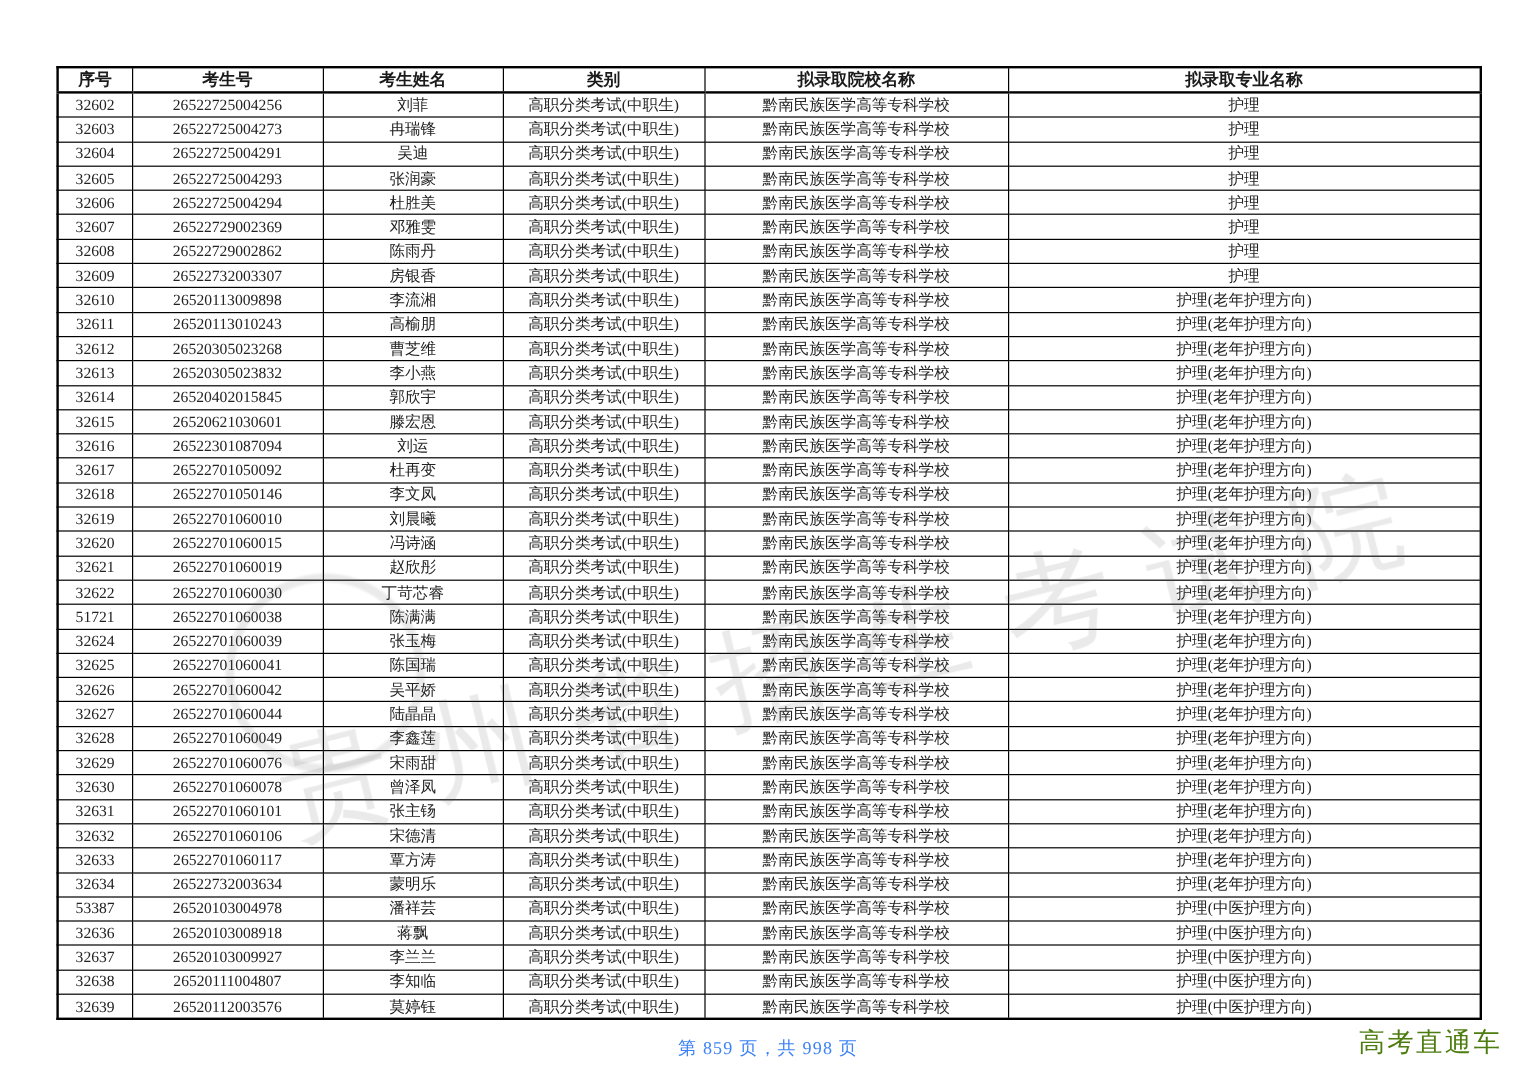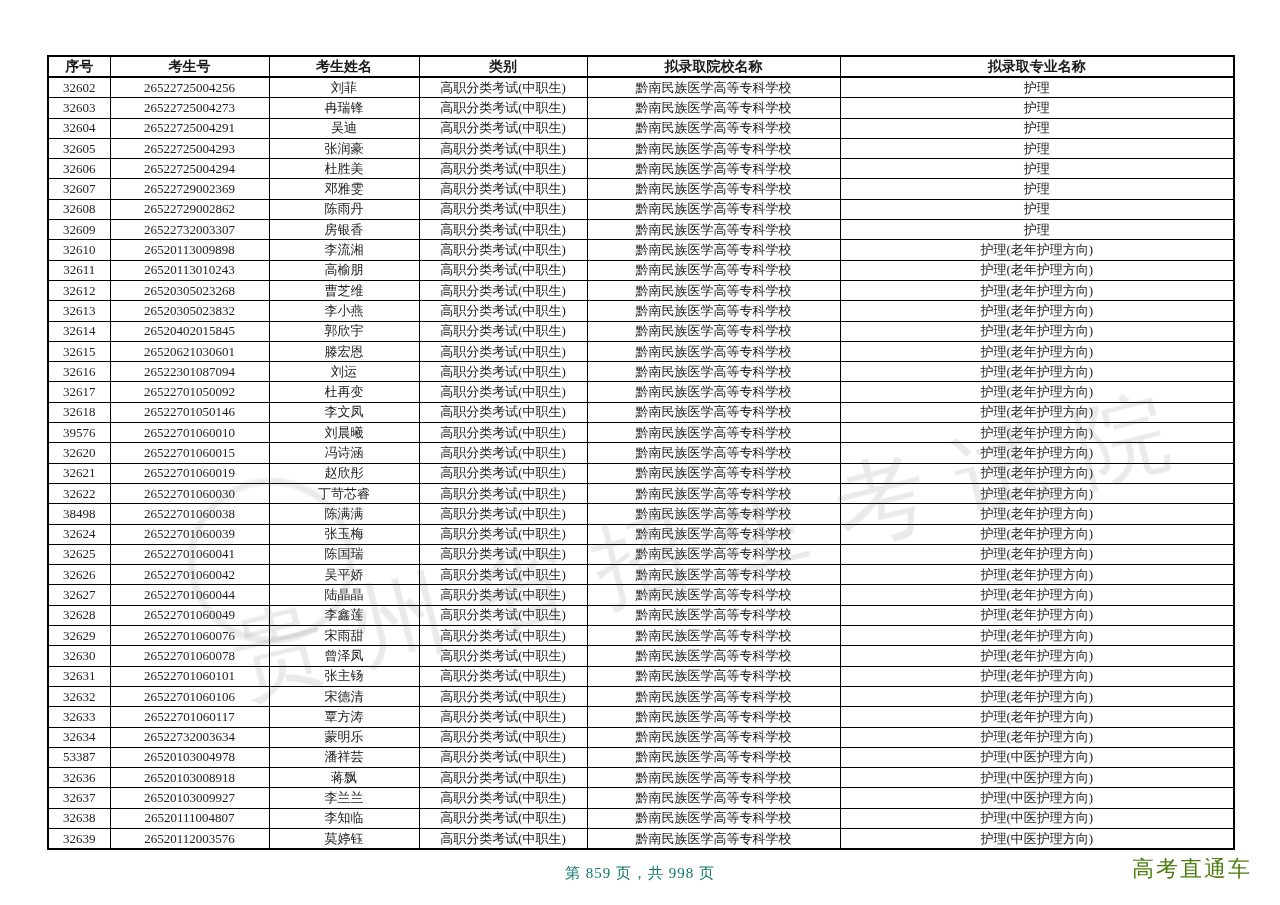--- a/index.html
+++ b/index.html
@@ -50,21 +50,21 @@
   col.c-category{width:168px;}
   col.c-institution{width:253px;}
   col.c-major{width:394px;}
 
   .footer-pageinfo{
     position:absolute;
     left:0;top:864px;
     width:1280px;
     text-align:center;
     font-size:15px;
-    color:#0f766e;
+    color:#3b82f6;
     letter-spacing:1px;
   }
   .brand-watermark{
     position:absolute;
     right:28px;top:854px;
     font-size:22px;
     color:#4d7c0f;
     letter-spacing:2px;
   }
 
@@ -245,21 +245,21 @@
         </tr>
         <tr>
           <td>32618</td>
           <td>26522701050146</td>
           <td>李文凤</td>
           <td>高职分类考试(中职生)</td>
           <td>黔南民族医学高等专科学校</td>
           <td>护理(老年护理方向)</td>
         </tr>
         <tr>
-          <td>39576</td>
+          <td>32619</td>
           <td>26522701060010</td>
           <td>刘晨曦</td>
           <td>高职分类考试(中职生)</td>
           <td>黔南民族医学高等专科学校</td>
           <td>护理(老年护理方向)</td>
         </tr>
         <tr>
           <td>32620</td>
           <td>26522701060015</td>
           <td>冯诗涵</td>
@@ -277,21 +277,21 @@
         </tr>
         <tr>
           <td>32622</td>
           <td>26522701060030</td>
           <td>丁苛芯睿</td>
           <td>高职分类考试(中职生)</td>
           <td>黔南民族医学高等专科学校</td>
           <td>护理(老年护理方向)</td>
         </tr>
         <tr>
-          <td>38498</td>
+          <td>51721</td>
           <td>26522701060038</td>
           <td>陈满满</td>
           <td>高职分类考试(中职生)</td>
           <td>黔南民族医学高等专科学校</td>
           <td>护理(老年护理方向)</td>
         </tr>
         <tr>
           <td>32624</td>
           <td>26522701060039</td>
           <td>张玉梅</td>

